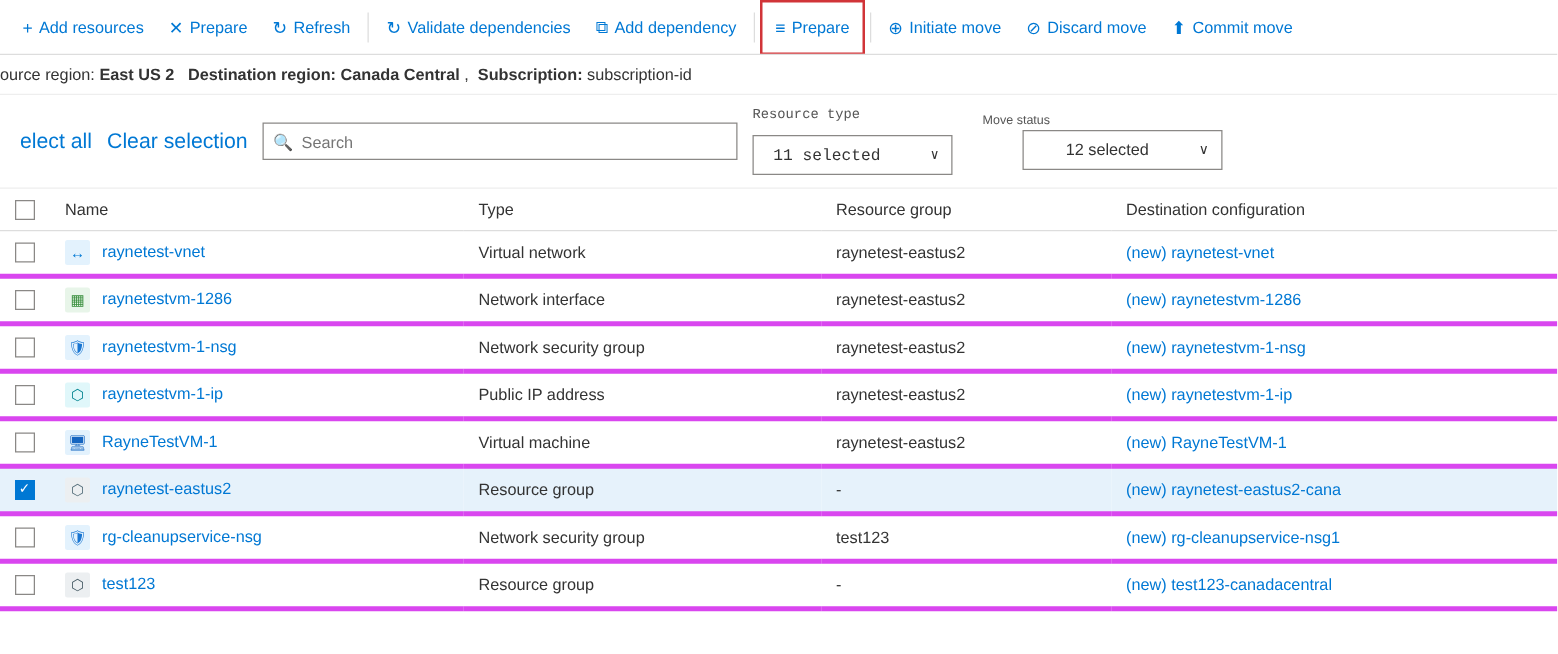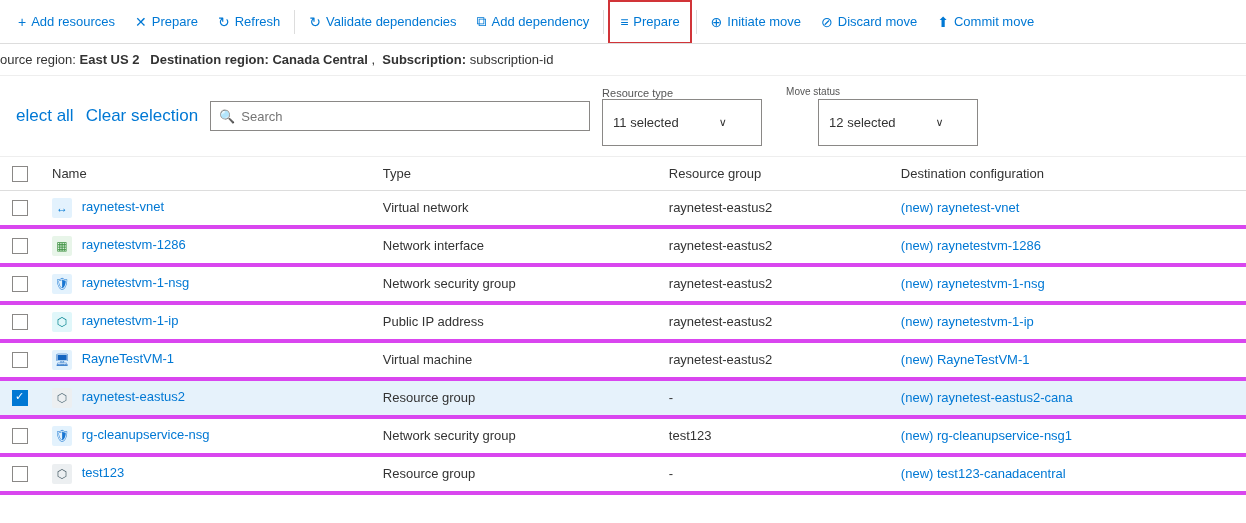--- a/index.html
+++ b/index.html
@@ -85,23 +85,23 @@
       outline: none;
       font-size: 13px;
       width: 100%;
       color: #333;
     }
     .search-icon { color: #666; font-size: 13px; }
 
     .dropdown-select {
       display: flex;
       align-items: center;
-      justify-content: flex-start;
+      justify-content: flex-end;
       border: 1px solid #8a8886;
-      height: 47px;
+      height: 32px;
       padding: 0 10px;
       cursor: pointer;
       background: #fff;
       gap: 40px;
       white-space: nowrap;
       font-size: 13px;
     }
     .dropdown-chevron { font-size: 11px; color: #333; }
 
     
@@ -240,21 +240,21 @@
   <span>subscription-id</span>
 </div>
 
 <div class="filter-row">
   <a class="select-all-link">elect all</a>
   <a class="clear-link">Clear selection</a>
   <div class="search-box">
     <span class="search-icon">🔍</span>
     <input type="text" placeholder="Search" style="">
   </div>
-  <div style="display:flex;flex-direction:column;gap:0;">
+  <div style="display:flex;flex-direction:column;gap:10px;font-family:Liberation Mono, monospace;">
     <span style="font-size:11px;color:#555;">Resource type</span>
     <div class="dropdown-select" style="min-width:160px;">
       <span>11 selected</span>
       <span class="dropdown-chevron">∨</span>
     </div>
   </div>
   <div style="display:flex;flex-direction:column;gap:2px;">
     <span style="font-size:10px;color:#555;padding-left:12px;">Move status</span>
     <div class="dropdown-select" style="min-width:160px;margin-left:44px;">
       <span>12 selected</span>

